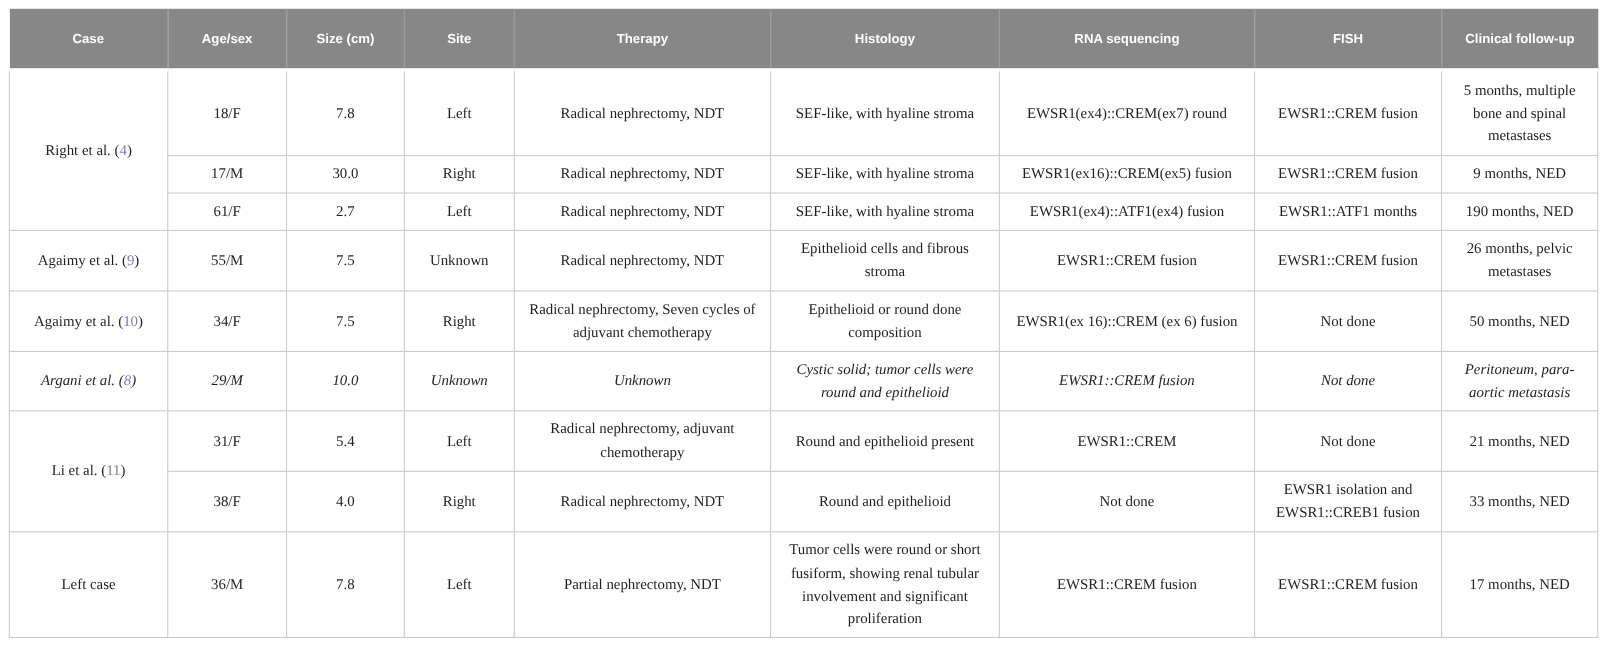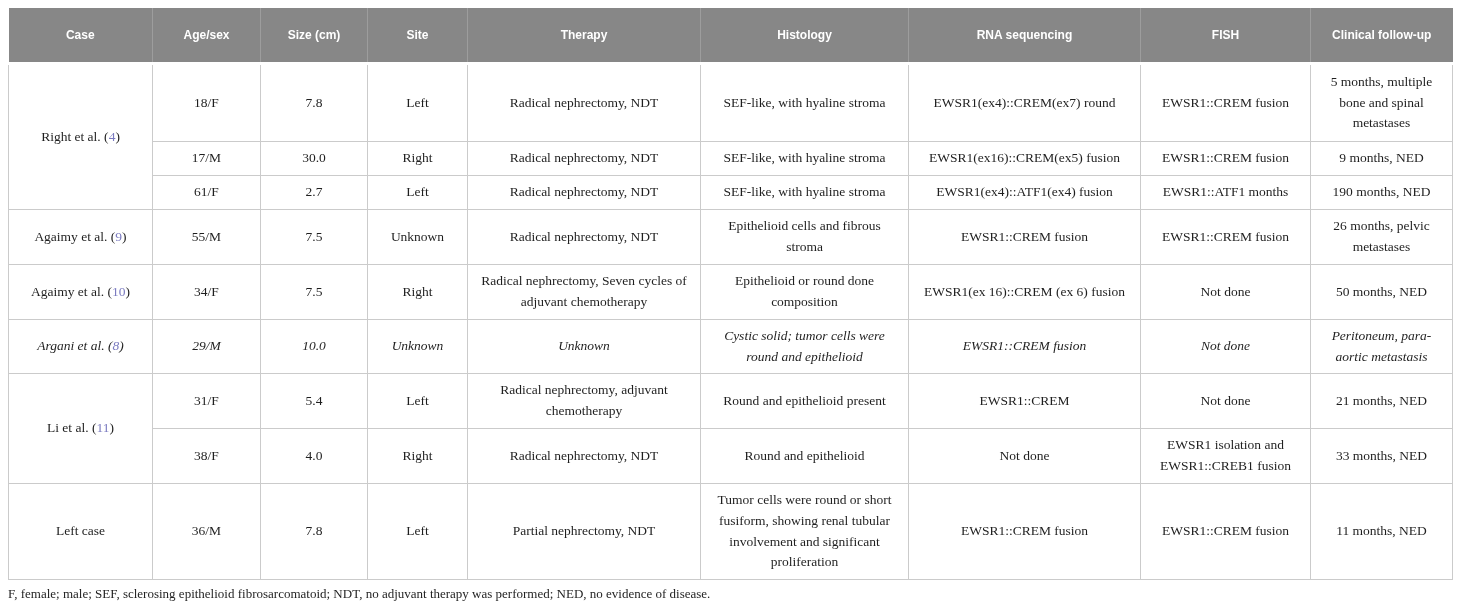--- a/index.html
+++ b/index.html
@@ -180,18 +180,17 @@
       </tr>
       <tr class="h96">
         <td><span>Left case</span></td>
         <td>36/M</td>
         <td>7.8</td>
         <td>Left</td>
         <td>Partial nephrectomy, NDT</td>
         <td>Tumor cells were round or short fusiform, showing renal tubular involvement and significant proliferation</td>
         <td>EWSR1::CREM fusion</td>
         <td>EWSR1::CREM fusion</td>
-        <td>11 months, NED</td>
+        <td>17 months, NED</td>
       </tr>
     </tbody>
   </table>
-  <div class="footnote">F, female; male; SEF, sclerosing epithelioid fibrosarcomatoid; NDT, no adjuvant therapy was performed; NED, no evidence of disease.</div>
 </div>
 
 </body></html>

